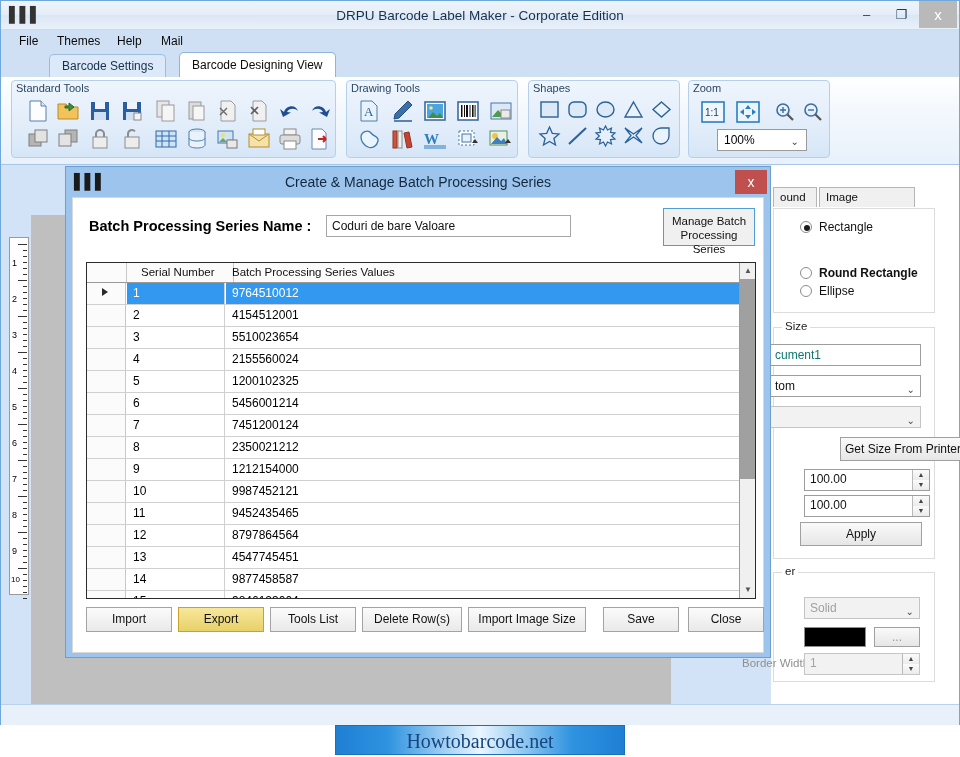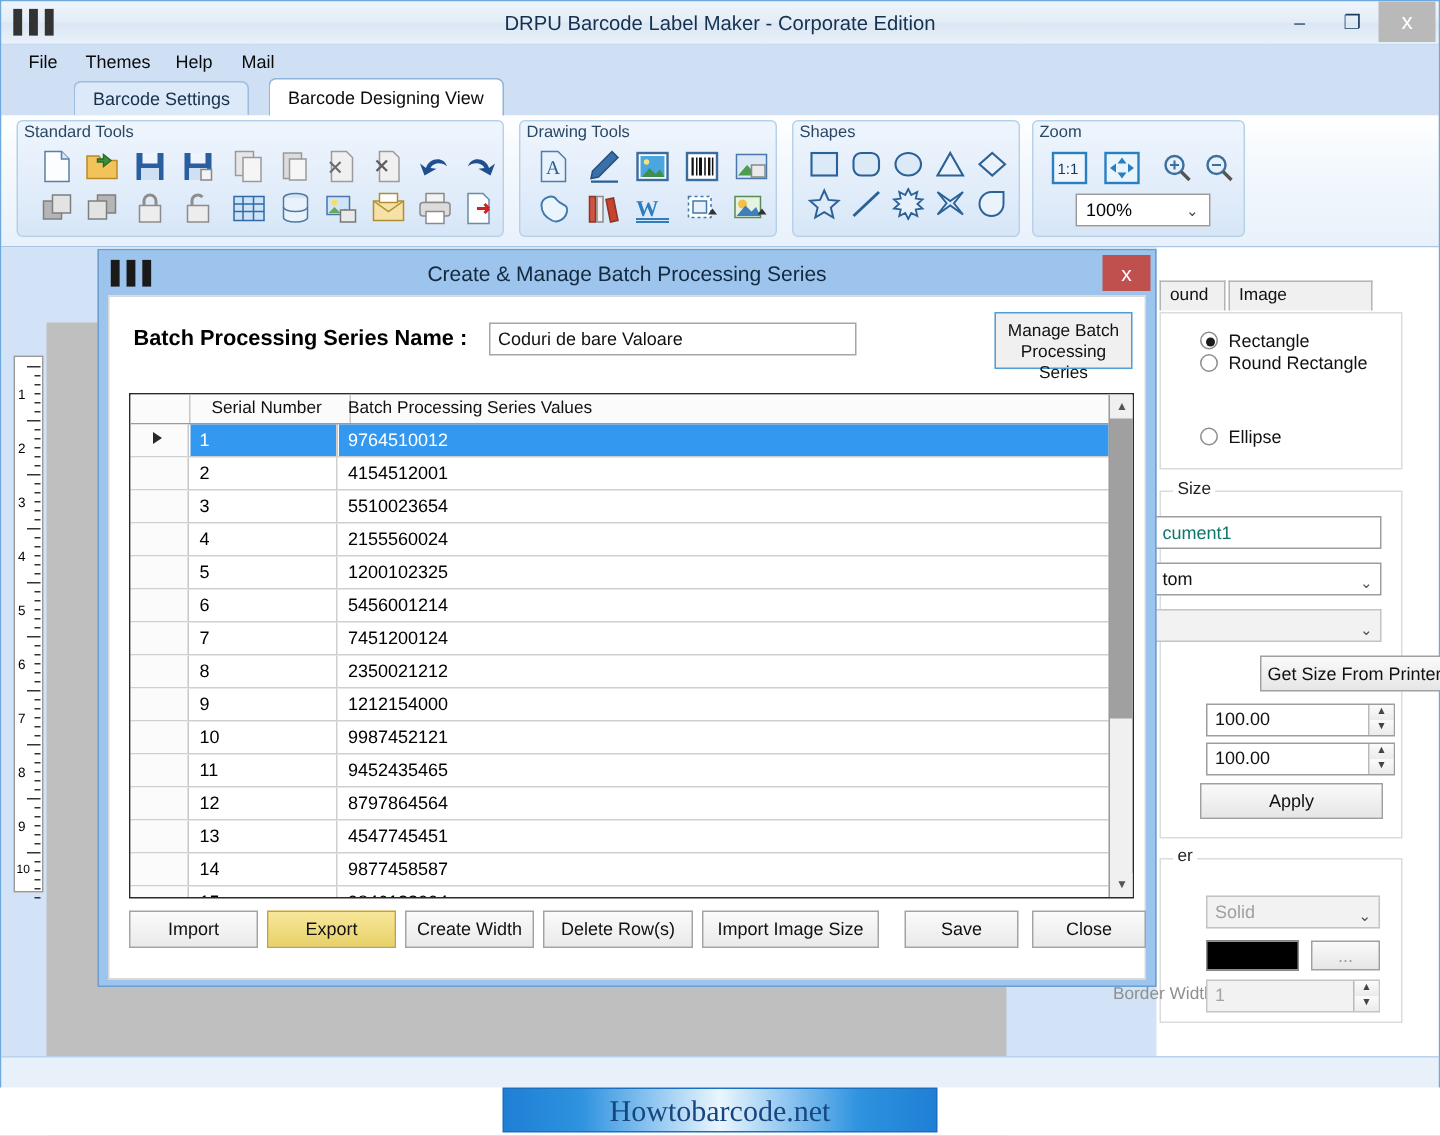--- a/index.html
+++ b/index.html
@@ -689,21 +689,21 @@
       </div>
 
     <div id="rpanel">
       <div class="rtab" style="left:2px;  width:44px;">ound</div>
       <div class="rtab" style="left:48px; width:96px;">Image Processing</div>
 
       <div class="rgroup" style="left:2px; top:43px; width:162px; height:105px;">
         <div class="radio-row" style="left:26px; top:11px;">
           <span class="radio-dot on"></span><span>Rectangle</span>
         </div>
-        <div class="radio-row" style="left:26px; top:26px;">
+        <div class="radio-row" style="left:26px; top:57px;font-weight:bold;">
           <span class="radio-dot"></span><span>Round Rectangle</span>
         </div>
         <div class="radio-row" style="left:26px; top:75px;">
           <span class="radio-dot"></span><span>Ellipse</span>
         </div>
       </div>
 
       <div class="rgroup" style="left:2px; top:162px; width:162px; height:232px;">
         <div class="glabel">Size</div>
         <div class="rfield" style="left:-5px; top:16px; width:152px;">cument1</div>
@@ -849,21 +849,21 @@
 
         <div id="grid-vscroll">
           <div class="sarrow" style="top:0;">▲</div>
           <div class="sthumb"></div>
           <div class="sarrow" style="bottom:0;">▼</div>
         </div>
       </div>
 
       <div class="dbtn" style="left:13px;  width:86px;">Import</div>
       <div class="dbtn accent" style="left:105px; width:86px;">Export</div>
-      <div class="dbtn" style="left:197px; width:86px;">Create Width</div>
+      <div class="dbtn" style="left:197px; width:86px;">Tools List</div>
       <div class="dbtn" style="left:289px; width:100px;">Delete Row(s)</div>
       <div class="dbtn" style="left:395px; width:118px;">Import Image Size</div>
       <div class="dbtn" style="left:530px; width:76px;">Save</div>
       <div class="dbtn" style="left:615px; width:76px;">Close</div>
     </div>
   </div>
 
   <div id="bottombar"></div>
 </div>
 

